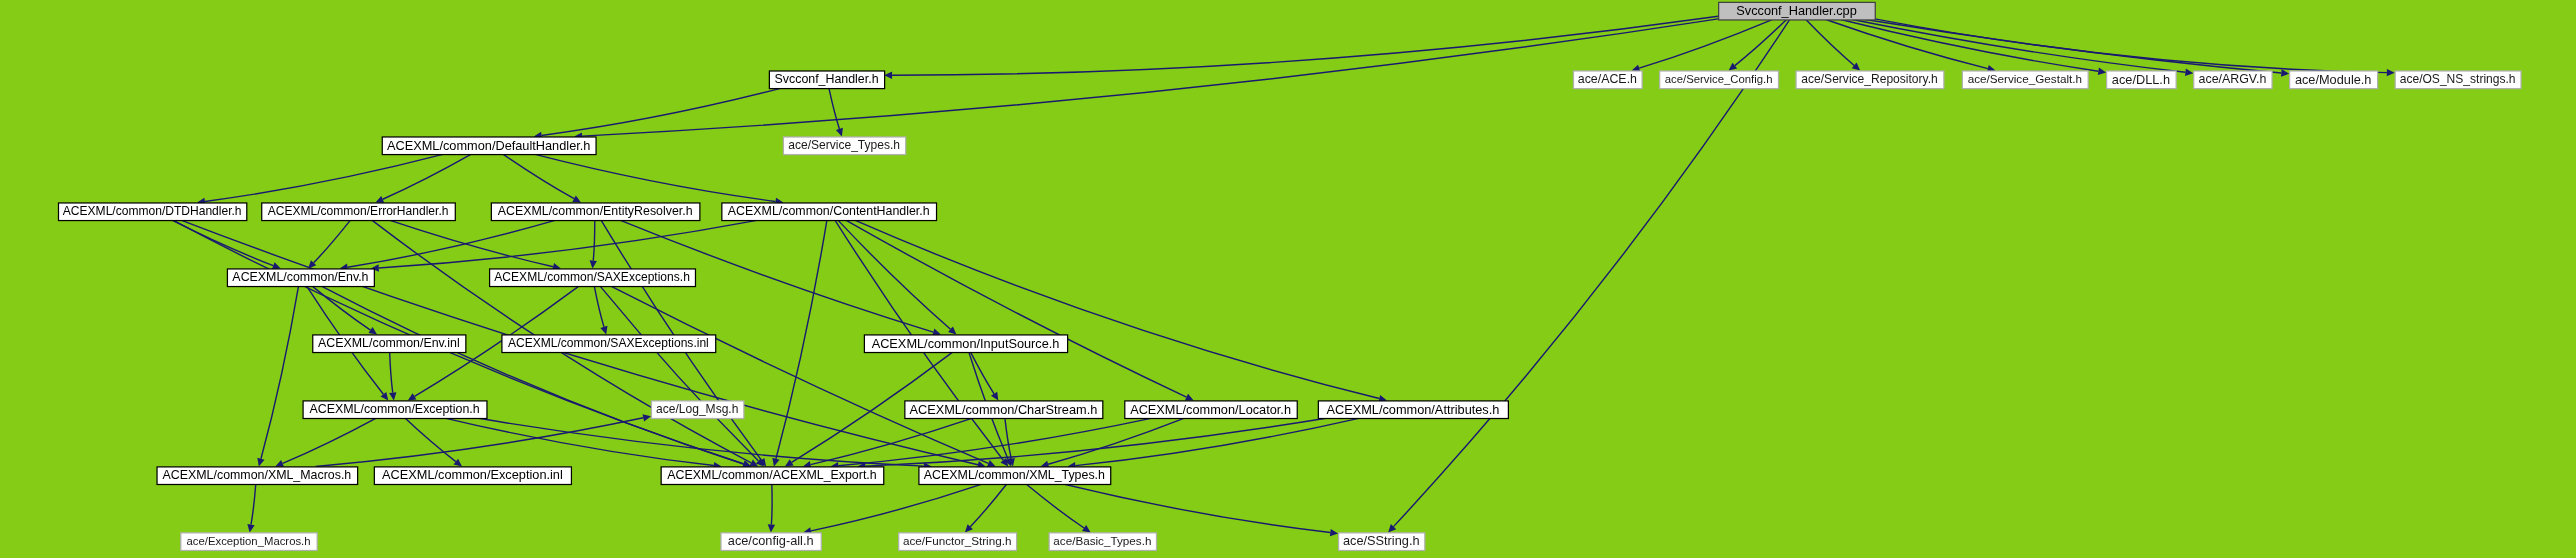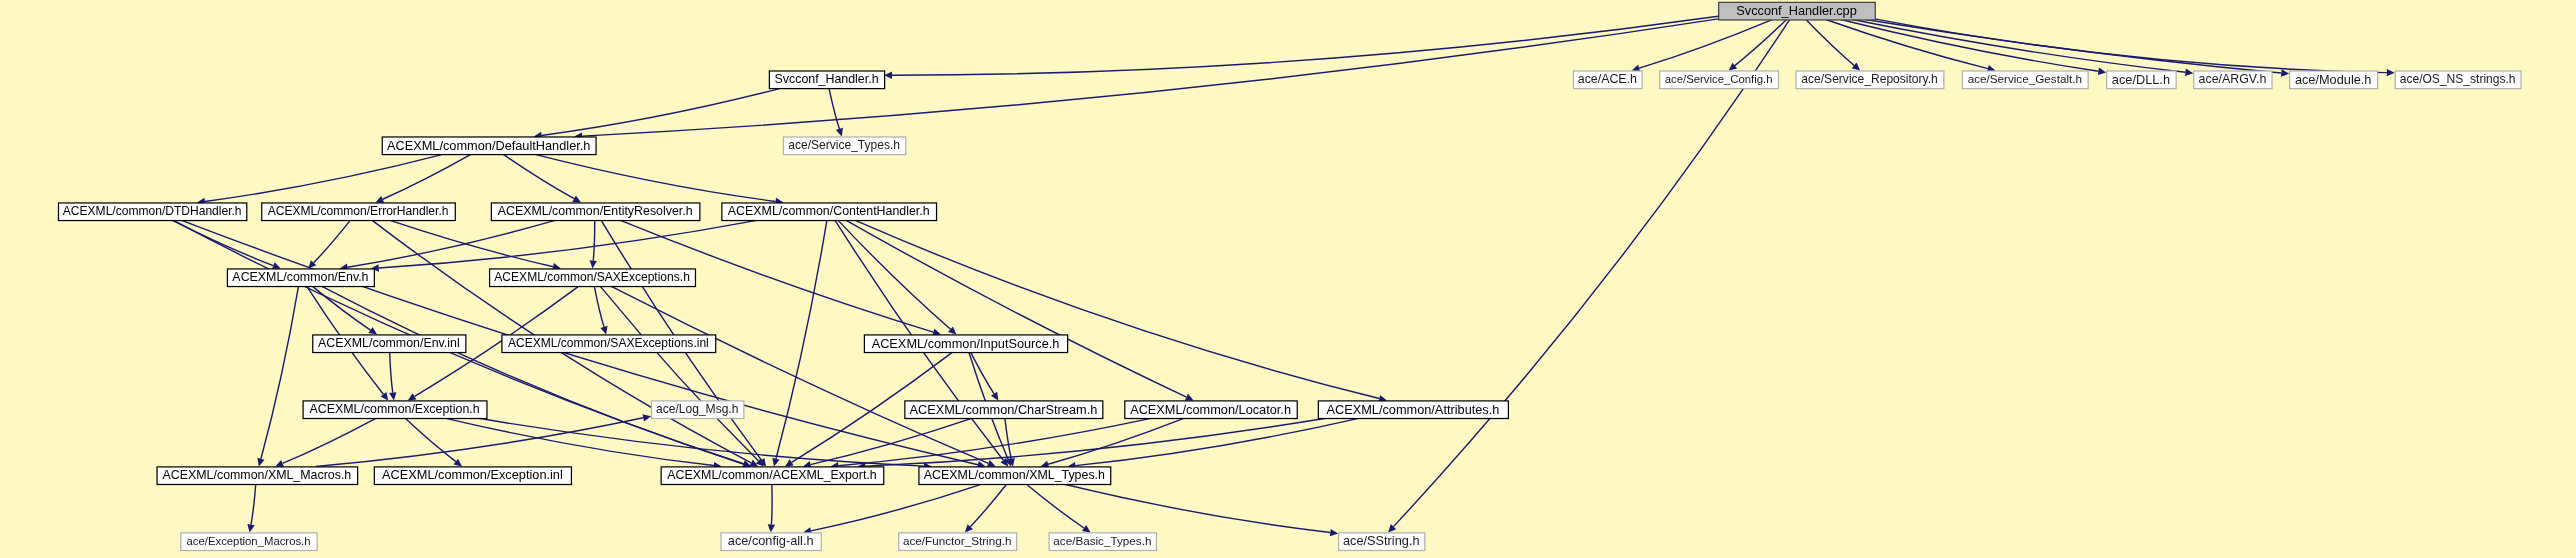--- a/index.html
+++ b/index.html
@@ -10,21 +10,21 @@
   body {
     width: 2576px;
     height: 559px;
     overflow: hidden;
     font-family: "Liberation Sans", sans-serif;
   }
   #graph-root {
     position: relative;
     width: 2576px;
     height: 559px;
-    background: #fef9c3;
+    background: #84cc16;
   }
   svg#dep-graph {
     display: block;
     width: 2576px;
     height: 559px;
   }
   .edge-path {
     fill: none;
     stroke: #191970;
     stroke-width: 1.6px;

